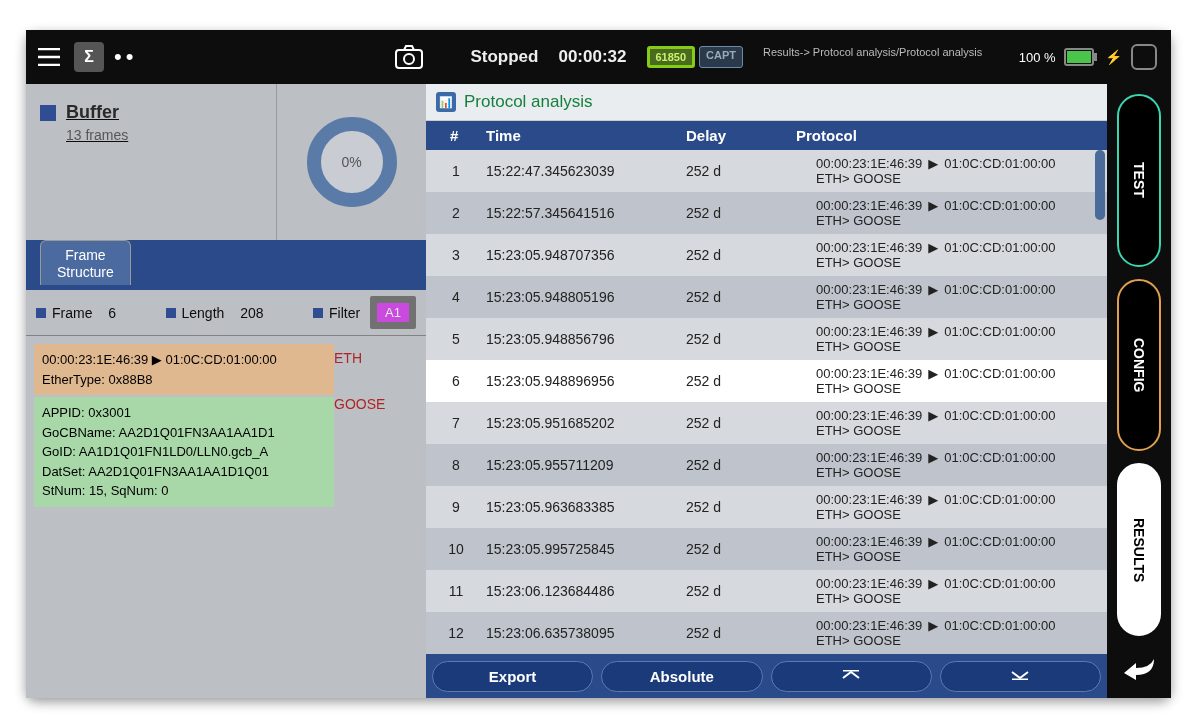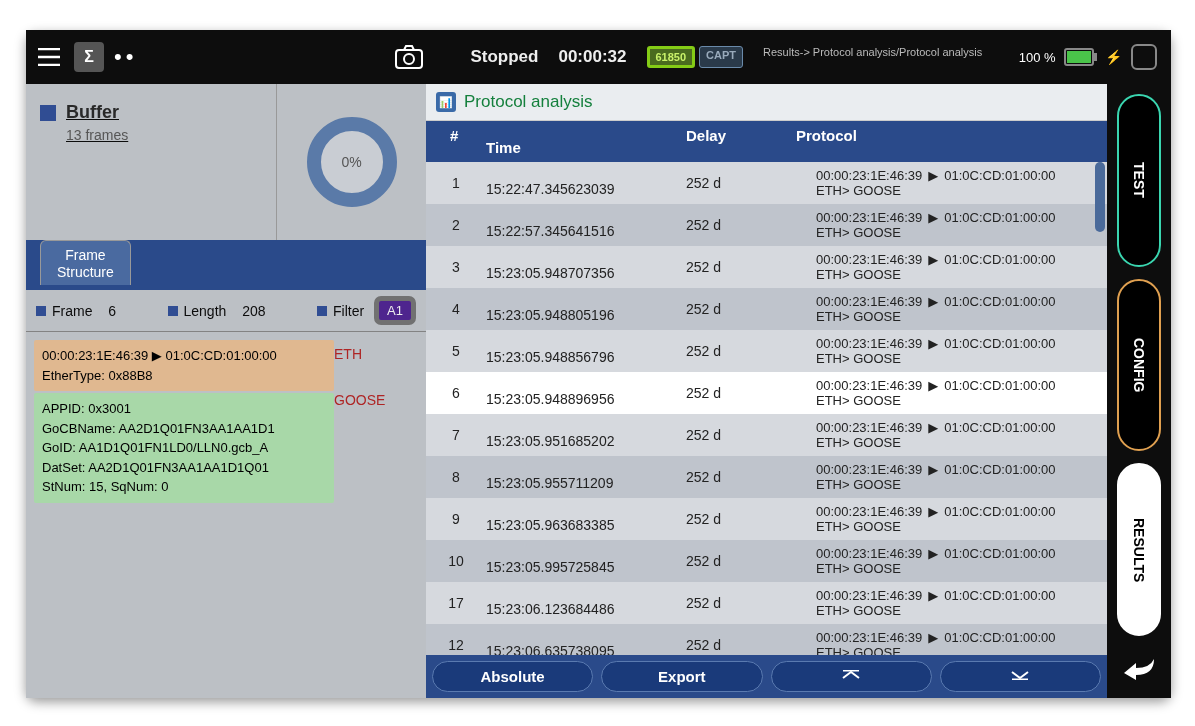--- a/index.html
+++ b/index.html
@@ -46,41 +46,41 @@
   .donut-label { position: absolute; font-size: 14px; color: #555; }
   
   
   .tabrow { background: #2a4a8a; height: 50px; position: relative; }
   .tab-active { position: absolute; left: 14px; top: 0; background: #4a6aa0; border: 1px solid #999; border-bottom: none; border-radius: 6px 6px 0 0; padding: 6px 16px 4px 16px; color: #fff; font-size: 14px; text-align: center; line-height: 1.2; }
   
   
   .metarow { display: flex; align-items: center; gap: 10px; padding: 6px 10px; background: #c9cdd3; border-bottom: 1px solid #888; font-size: 14px; }
   .meta-item { display: flex; align-items: center; gap: 6px; }
   .blue-sq-sm { width: 10px; height: 10px; background: #2a4a9a; }
-  .filter-badge { background: #4c1d95; color: #fff; border-radius: 7px; padding: 2px 8px; font-size: 13px; border: 5px solid #737373; }
+  .filter-badge { background: #d946ef; color: #fff; border-radius: 2px; padding: 2px 8px; font-size: 13px; border: 7px solid #737373; }
   
   
   .frame-detail { padding: 8px; font-size: 13px; }
   .frame-block { padding: 6px 8px; border-radius: 2px; margin-bottom: 2px; line-height: 1.5; }
   .block-eth { background: #e0b890; position: relative; }
   .block-goose { background: #a8d8a8; position: relative; }
   .frame-wrap { display: flex; }
   .frame-left { width: 300px; }
   .frame-right { width: 80px; padding-top: 6px; font-size: 14px; color: #b91c1c; }
   
   
   .rightpanel { flex: 1; display: flex; flex-direction: column; background: #2a4a8a; min-width: 0; }
   .panel-title-bar { background: #eaedf0; padding: 8px 10px; display: flex; align-items: center; gap: 8px; border-bottom: 1px solid #ccc; }
   .panel-icon { width: 20px; height: 20px; background: #3a6aa8; border-radius: 3px; display: inline-flex; align-items: center; justify-content: center; color: #fff; font-size: 11px; }
   .panel-title { font-size: 17px; font-weight: normal; color: #15803d; }
   
   .table-wrap { flex: 1; display: flex; flex-direction: column; min-height: 0; }
   .thead { background: #2a4a8a; color: #fff; display: flex; font-size: 15px; font-weight: bold; padding: 6px 0; }
   .col-idx { width: 60px; padding-left: 24px; }
-  .col-time { width: 200px; margin-top: 12px; }
+  .col-time { width: 200px; }
   .col-delay { width: 100px; }
   .col-proto { flex: 1; padding-left: 10px; }
   .tbody { flex: 1; overflow-y: auto; position: relative; }
   .scrollthumb { position: absolute; right: 2px; top: 0; width: 10px; height: 70px; background: #4a6a9a; border-radius: 5px; }
   .trow { display: flex; align-items: center; font-size: 14px; color: #222; min-height: 42px; }
   .trow.even { background: #bfc4cc; }
   .trow.odd { background: #d6d9de; }
   .trow.sel { background: #fff; }
   .trow .col-idx { text-align: center; padding-left: 0; }
   .proto-cell { flex: 1; padding: 2px 10px 2px 30px; font-size: 13px; }
@@ -305,42 +305,42 @@
             <div class="trow even">
               <div class="col-idx">10</div>
               <div class="col-time">15:23:05.995725845</div>
               <div class="col-delay">252 d</div>
               <div class="proto-cell">
                 <div class="proto-line1">00:00:23:1E:46:39<span class="tri">▶</span>01:0C:CD:01:00:00</div>
                 <div class="proto-line2">ETH&gt; GOOSE</div>
               </div>
             </div>
             <div class="trow odd">
-              <div class="col-idx">17</div>
+              <div class="col-idx">11</div>
               <div class="col-time">15:23:06.123684486</div>
               <div class="col-delay">252 d</div>
               <div class="proto-cell">
                 <div class="proto-line1">00:00:23:1E:46:39<span class="tri">▶</span>01:0C:CD:01:00:00</div>
                 <div class="proto-line2">ETH&gt; GOOSE</div>
               </div>
             </div>
             <div class="trow even">
               <div class="col-idx">12</div>
               <div class="col-time">15:23:06.635738095</div>
               <div class="col-delay">252 d</div>
               <div class="proto-cell">
                 <div class="proto-line1">00:00:23:1E:46:39<span class="tri">▶</span>01:0C:CD:01:00:00</div>
                 <div class="proto-line2">ETH&gt; GOOSE</div>
               </div>
             </div>
           </div>
       </div>
       <div class="bottombar">
+        <div class="pill-btn">Export</div>
         <div class="pill-btn">Absolute</div>
-        <div class="pill-btn">Export</div>
         <div class="pill-btn arrow">
           <svg width="24" height="14" viewBox="0 0 24 14">
               <path d="M4 10l8-6 8 6" stroke="#fff" stroke-width="2" fill="none"></path>
               <rect x="4" y="2" width="16" height="1.5" fill="#fff"></rect>
             </svg>
         </div>
         <div class="pill-btn arrow">
           <svg width="24" height="14" viewBox="0 0 24 14">
               <path d="M4 4l8 6 8-6" stroke="#fff" stroke-width="2" fill="none"></path>
               <rect x="4" y="10.5" width="16" height="1.5" fill="#fff"></rect>

